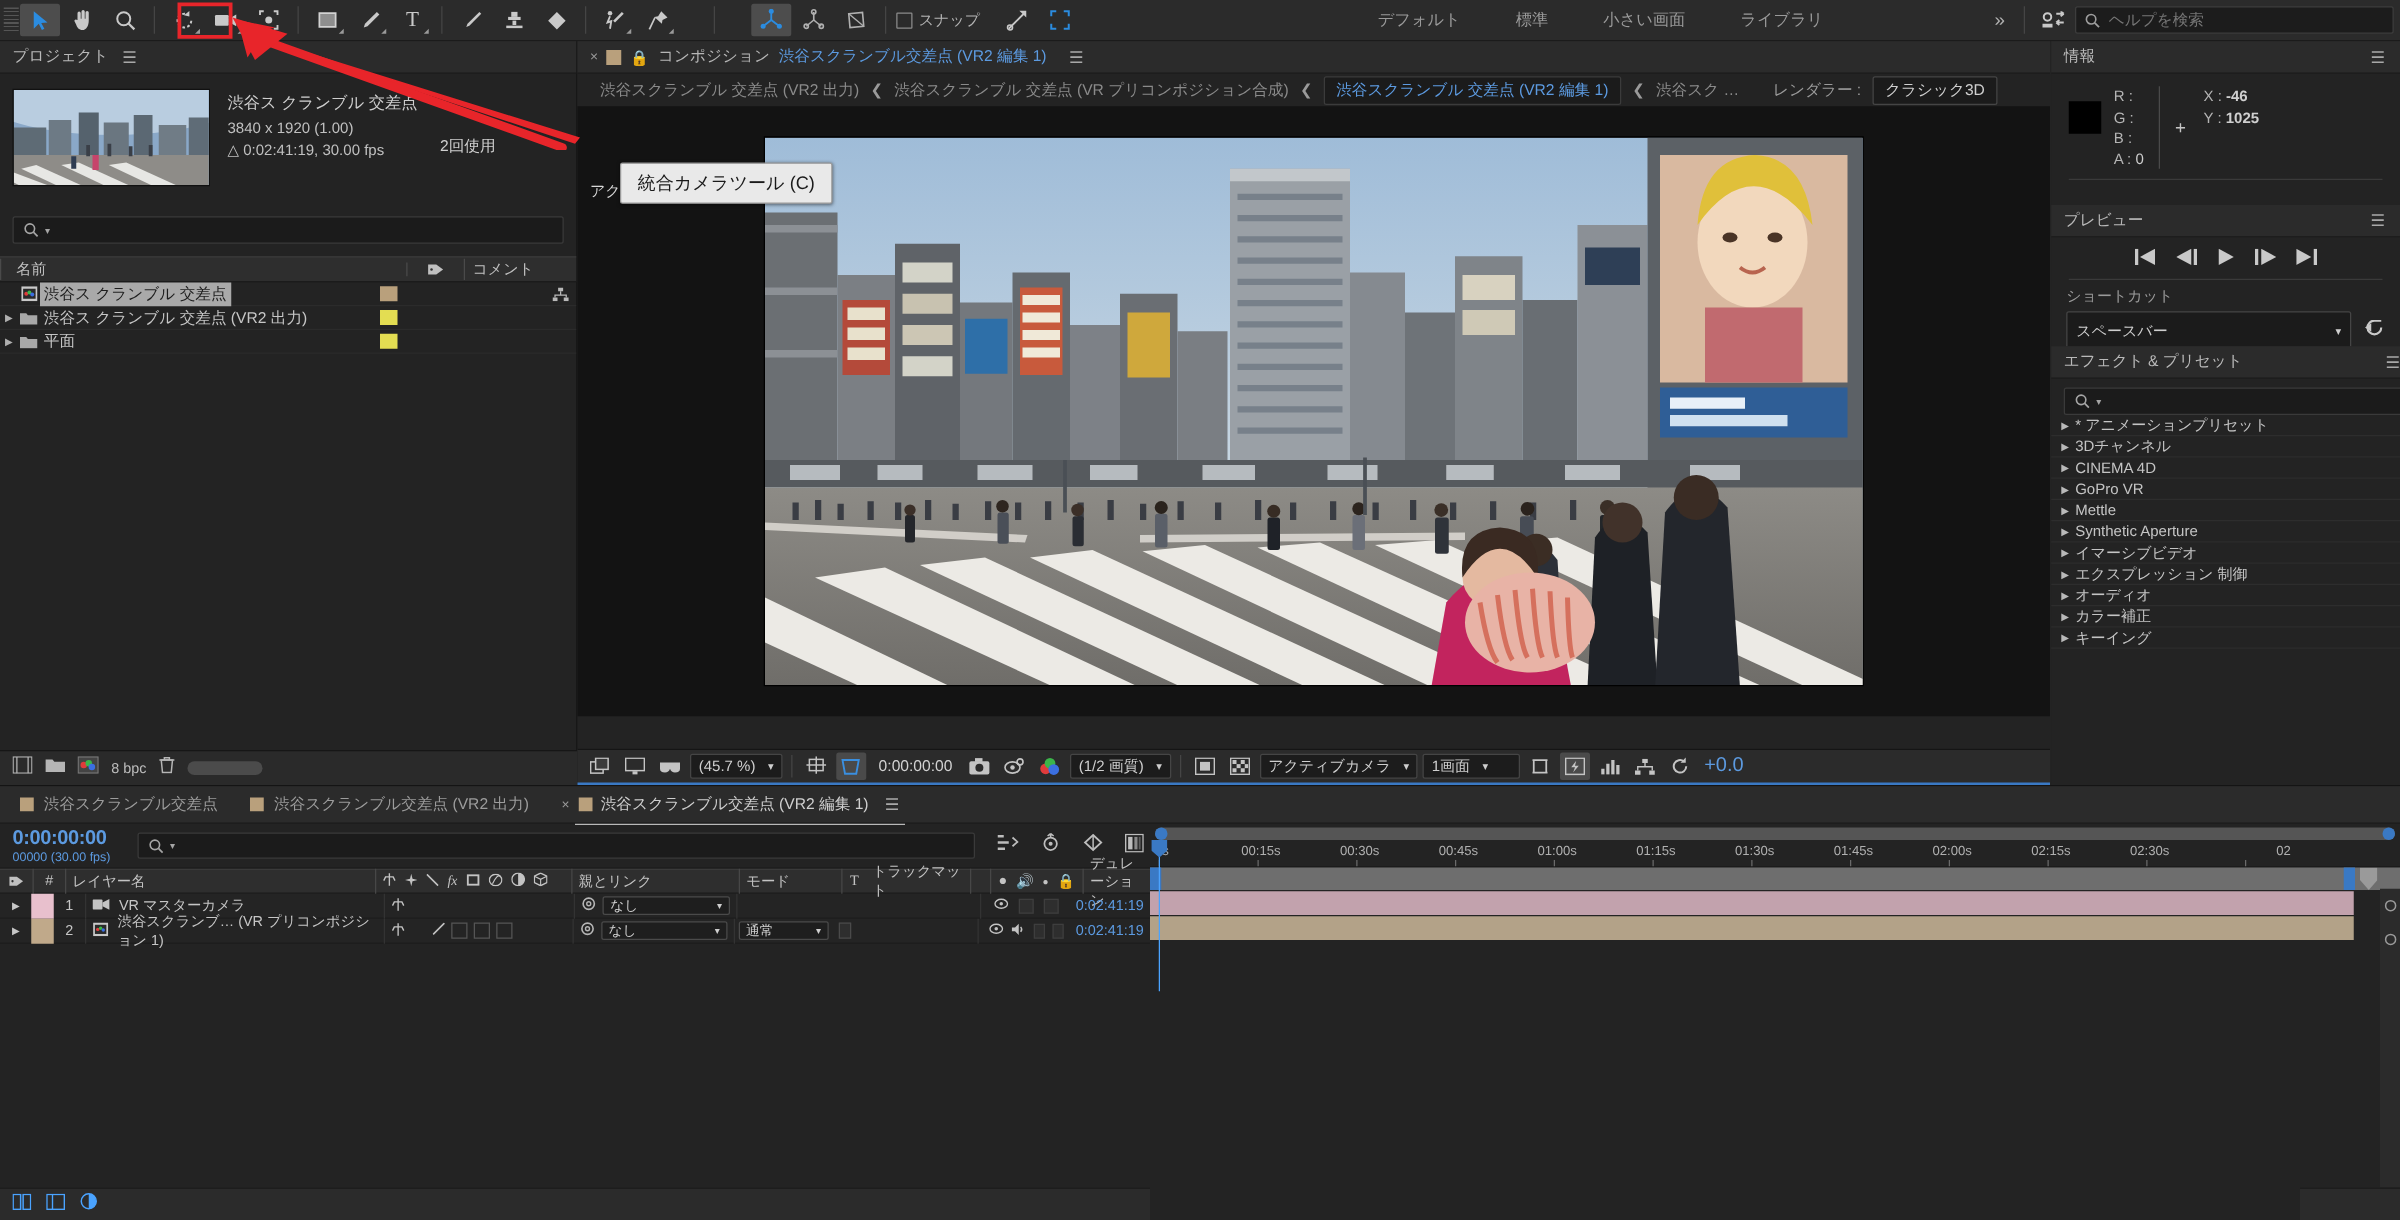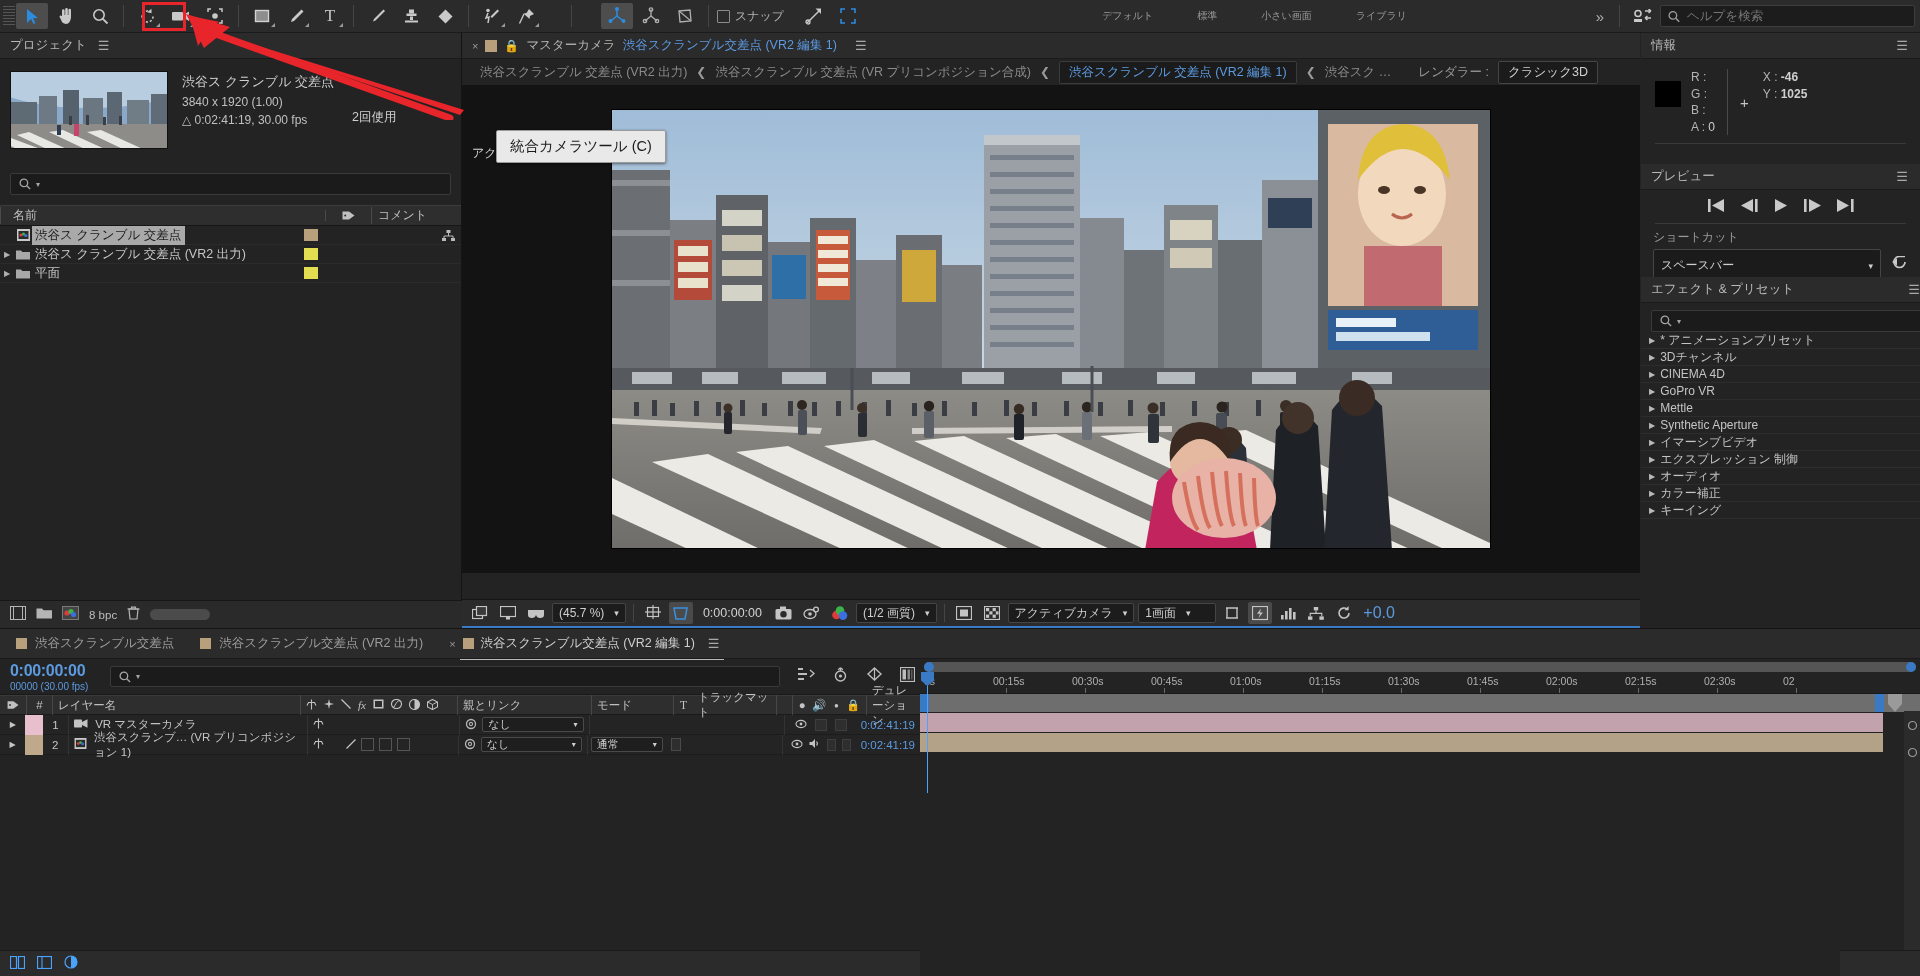--- a/index.html
+++ b/index.html
@@ -24,21 +24,21 @@
     width:32px; height:26px; margin:0 1px; display:flex; align-items:center; justify-content:center;
     position:relative; border-radius:2px; color:#c9c9c9;
   }
   .tool.sel{ background:#4d4d4d; }
   .tool .corner{ position:absolute; right:3px; bottom:2px; width:0;height:0;
     border-left:4px solid transparent; border-bottom:4px solid #9a9a9a;}
   .tsep{ width:1px; height:22px; background:#454545; margin:0 6px; }
   .snapwrap{ display:flex; align-items:center; gap:5px; margin-left:2px; }
   .snapbox{ width:13px;height:13px;border:1px solid #8c8c8c; border-radius:1px;}
   .snaplabel{ font-size:12px; color:#b4b4b4;}
-  .wsitem{ font-size:10px; color:#9a9a9a; padding:0 22px; }
+  .wsitem{ font-size:13px; color:#9a9a9a; padding:0 22px; }
   .toolbar-right{ margin-left:auto; display:flex; align-items:center; height:33px;}
   .hsearch{
     width:255px; height:22px; background:#1c1c1c; border:1px solid #3d3d3d;
     border-radius:2px; display:flex; align-items:center; padding:0 7px; gap:7px; margin-right:5px;
   }
   .hsearch input{ background:transparent;border:0;outline:0;color:#9e9e9e;font-size:12.5px;
     font-family:inherit; width:100%;}
   .chev{ font-size:15px; color:#b0b0b0; padding:0 9px;}
 
   
@@ -520,21 +520,21 @@
       </span>
       <span class="foot-slider"></span>
     </div>
   </div>
 
   <div class="panel" id="comp">
     <div class="comp-tabrow">
       <span class="tab-x">×</span>
       <span class="tab-sq"></span>
       <span class="lock">🔒</span>
-      <span class="comp-label">マスターカメラ</span>
+      <span class="comp-label">コンポジション</span>
       <span class="comp-name">渋谷スクランブル交差点 (VR2 編集 1)</span>
       <span class="hamb">☰</span>
     </div>
 
     <div class="nav-row">
       <span class="nav-item">渋谷スクランブル 交差点 (VR2 出力)</span>
       <span class="nav-arrow">❮</span>
       <span class="nav-item">渋谷スクランブル 交差点 (VR プリコンポジション合成)</span>
       <span class="nav-arrow">❮</span>
       <span class="nav-item active">渋谷スクランブル 交差点 (VR2 編集 1)</span>
@@ -1290,21 +1290,21 @@
         <span class="rtick" style="left:73px;">00:15s</span>
         <span class="rtick" style="left:152px;">00:30s</span>
         <span class="rtick" style="left:231px;">00:45s</span>
         <span class="rtick" style="left:310px;">01:00s</span>
         <span class="rtick" style="left:389px;">01:15s</span>
         <span class="rtick" style="left:468px;">01:30s</span>
         <span class="rtick" style="left:547px;">01:45s</span>
         <span class="rtick" style="left:626px;">02:00s</span>
         <span class="rtick" style="left:705px;">02:15s</span>
         <span class="rtick" style="left:784px;">02:30s</span>
-        <span class="rtick" style="left:863px;">02</span>
+        <span class="rtick" style="left:901px;">02</span>
         <span class="rmark" style="left:7px;"></span>
           <span class="rmark" style="left:86px;"></span>
         <span class="rmark" style="left:165px;"></span>
           <span class="rmark" style="left:244px;"></span>
         <span class="rmark" style="left:323px;"></span>
           <span class="rmark" style="left:402px;"></span>
         <span class="rmark" style="left:481px;"></span>
           <span class="rmark" style="left:560px;"></span>
         <span class="rmark" style="left:639px;"></span>
           <span class="rmark" style="left:718px;"></span>

